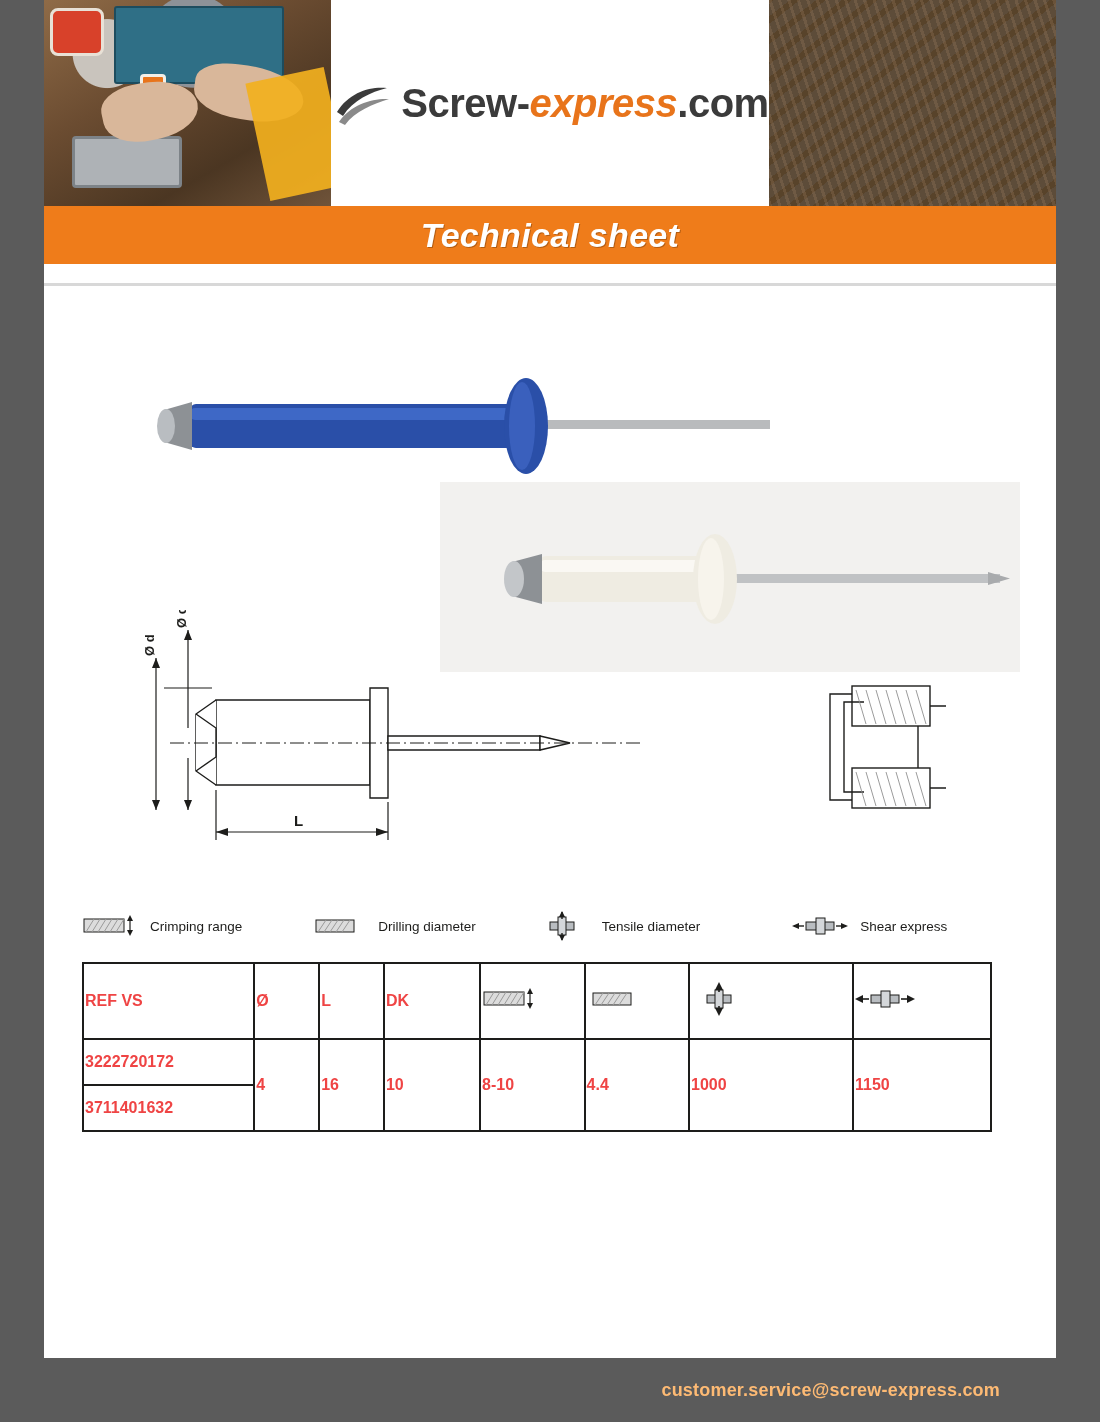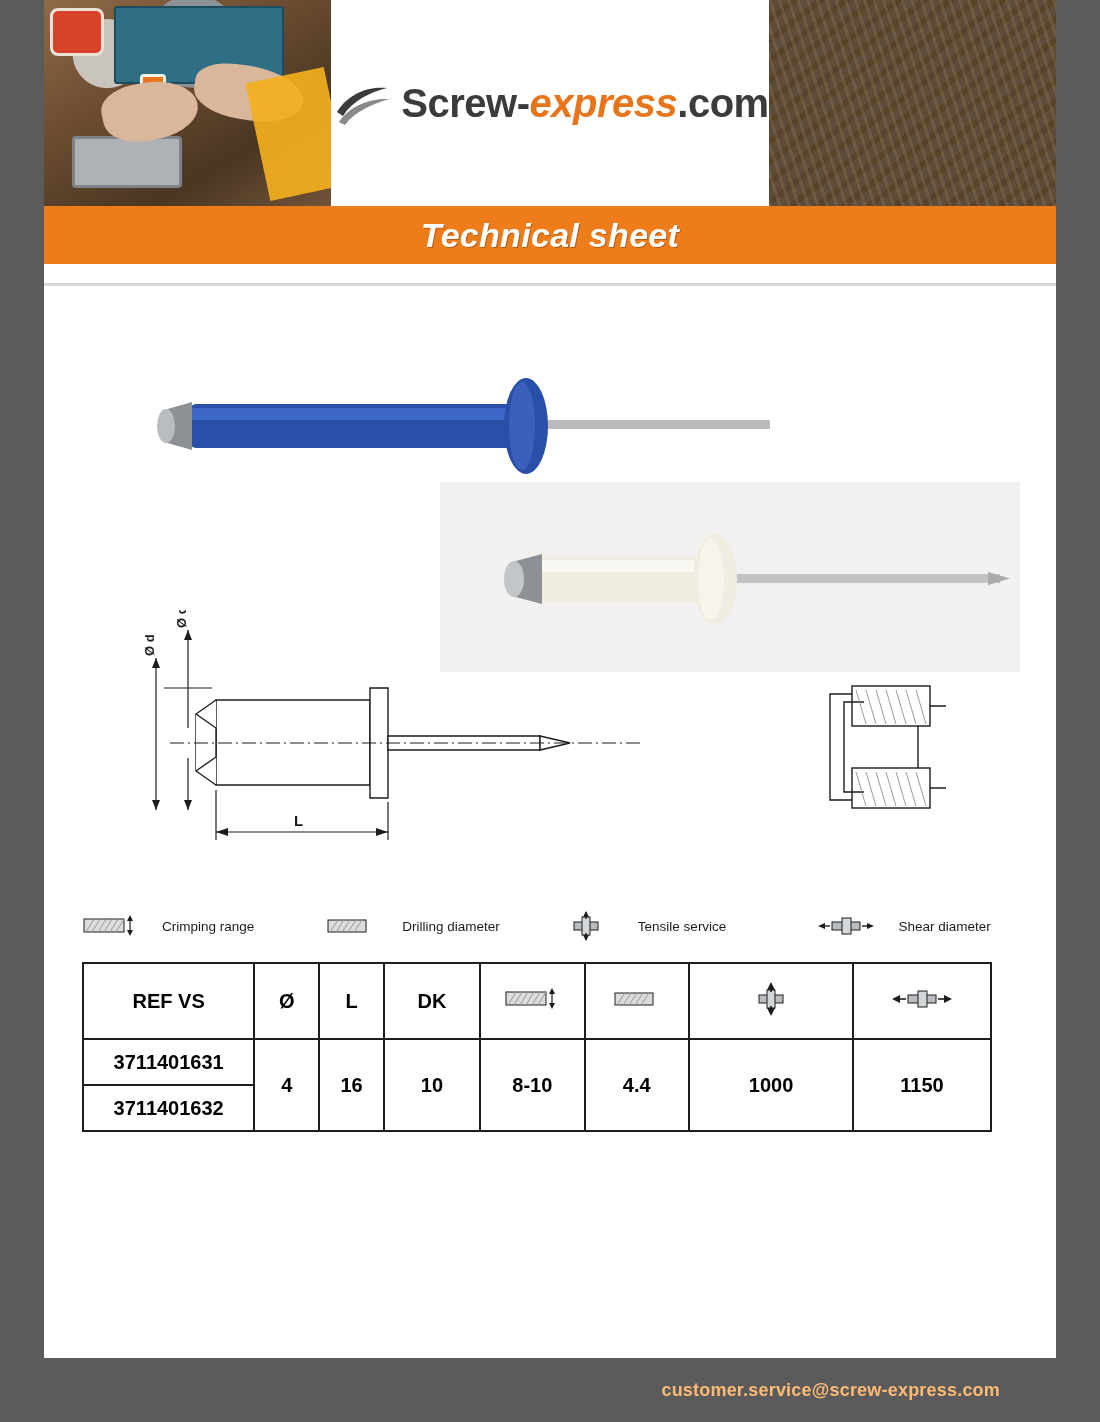--- a/index.html
+++ b/index.html
@@ -183,21 +183,21 @@
   .legend {
     position: absolute;
     left: 82px; top: 900px;
     width: 910px; height: 52px;
     display: flex;
     align-items: center;
   }
   .legend-item {
     display: flex;
     align-items: center;
-    gap: 24px;
+    gap: 12px;
     font-size: 13.5px;
     color: #1d1d1b;
   }
   .legend-item .lg-ico { width: 56px; height: 30px; flex: 0 0 56px; }
   .legend-sp-1 { width: 68px; }
   .legend-sp-2 { width: 58px; }
   .legend-sp-3 { width: 92px; }
 
   
   .table-wrap {
@@ -205,25 +205,25 @@
     left: 82px; top: 962px;
     width: 910px;
   }
   table.spec {
     width: 910px;
     border-collapse: collapse;
     table-layout: fixed;
   }
   table.spec th, table.spec td {
     border: 2px solid #1d1d1b;
-    text-align: center;
+    text-align: left;
     vertical-align: middle;
-    font-size: 20px;
+    font-size: 16px;
     font-weight: bold;
-    color: #000000;
+    color: #ef4444;
   }
   table.spec thead th { height: 76px; }
   table.spec tbody td { height: 46px; }
   th.c-ref, td.c-ref { width: 164px; }
   th.c-d, td.c-d { width: 62px; }
   th.c-l, td.c-l { width: 62px; }
   th.c-dk, td.c-dk { width: 92px; }
   th.c-cr, td.c-cr { width: 100px; }
   th.c-dr, td.c-dr { width: 100px; margin-left: 20px; }
   th.c-ts, td.c-ts { width: 157px; }
@@ -422,36 +422,36 @@
       <span class="lg-ico">
         <svg viewBox="0 0 56 30" width="56" height="30">
           <rect x="16" y="11" width="24" height="8" fill="#b9bdc1" stroke="#1d1d1b" stroke-width="1"></rect>
           <rect x="24" y="6" width="8" height="18" fill="#d4d7da" stroke="#1d1d1b" stroke-width="1"></rect>
           <line x1="28" y1="1" x2="28" y2="8" stroke="#1d1d1b" stroke-width="1.4"></line>
           <polygon points="28,0 25,6 31,6" fill="#1d1d1b"></polygon>
           <line x1="28" y1="22" x2="28" y2="29" stroke="#1d1d1b" stroke-width="1.4"></line>
           <polygon points="28,30 25,24 31,24" fill="#1d1d1b"></polygon>
         </svg>
       </span>
-      <span>Tensile service</span>
+      <span>Tensile diameter</span>
     </div>
     <span class="legend-sp-3"></span>
 
     <div class="legend-item">
       <span class="lg-ico">
         <svg viewBox="0 0 56 30" width="56" height="30">
           <rect x="14" y="11" width="28" height="8" fill="#b9bdc1" stroke="#1d1d1b" stroke-width="1"></rect>
           <rect x="24" y="7" width="9" height="16" fill="#d4d7da" stroke="#1d1d1b" stroke-width="1"></rect>
           <line x1="2" y1="15" x2="12" y2="15" stroke="#1d1d1b" stroke-width="1.4"></line>
           <polygon points="0,15 7,12 7,18" fill="#1d1d1b"></polygon>
           <line x1="44" y1="15" x2="54" y2="15" stroke="#1d1d1b" stroke-width="1.4"></line>
           <polygon points="56,15 49,12 49,18" fill="#1d1d1b"></polygon>
         </svg>
       </span>
-      <span>Shear diameter</span>
+      <span>Shear express</span>
     </div>
   </div>
 
   <div class="table-wrap">
     <table class="spec">
       <thead>
         <tr>
           <th class="c-ref">REF VS</th>
           <th class="c-d">Ø</th>
           <th class="c-l">L</th>
@@ -500,21 +500,21 @@
                 <polygon points="0,15 8,11 8,19" fill="#1d1d1b"></polygon>
                 <line x1="46" y1="15" x2="57" y2="15" stroke="#1d1d1b" stroke-width="1.6"></line>
                 <polygon points="60,15 52,11 52,19" fill="#1d1d1b"></polygon>
               </svg>
             </span>
           </th>
         </tr>
       </thead>
       <tbody>
         <tr>
-          <td class="c-ref">3711401631</td>
+          <td class="c-ref">3222720172</td>
           <td class="c-d" rowspan="2">4</td>
           <td class="c-l" rowspan="2">16</td>
           <td class="c-dk" rowspan="2">10</td>
           <td class="c-cr" rowspan="2">8-10</td>
           <td class="c-dr" rowspan="2">4.4</td>
           <td class="c-ts" rowspan="2">1000</td>
           <td class="c-ss" rowspan="2">1150</td>
         </tr>
         <tr>
           <td class="c-ref">3711401632</td>

